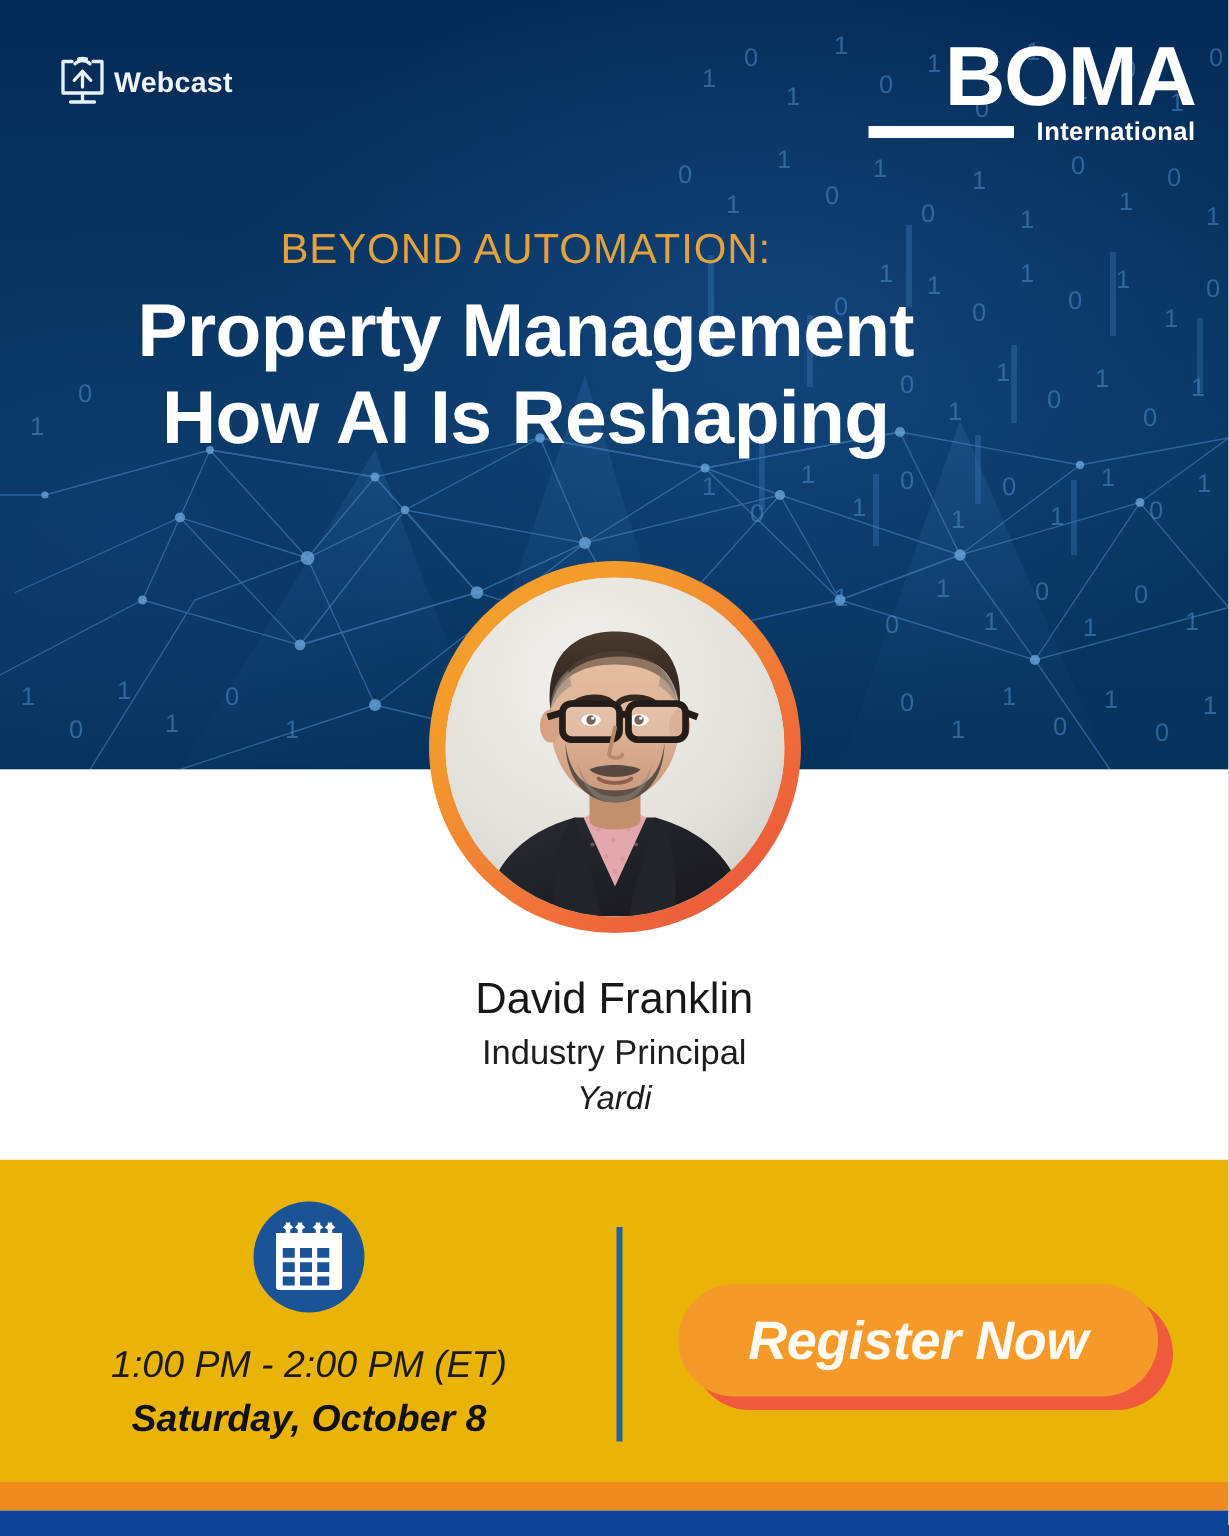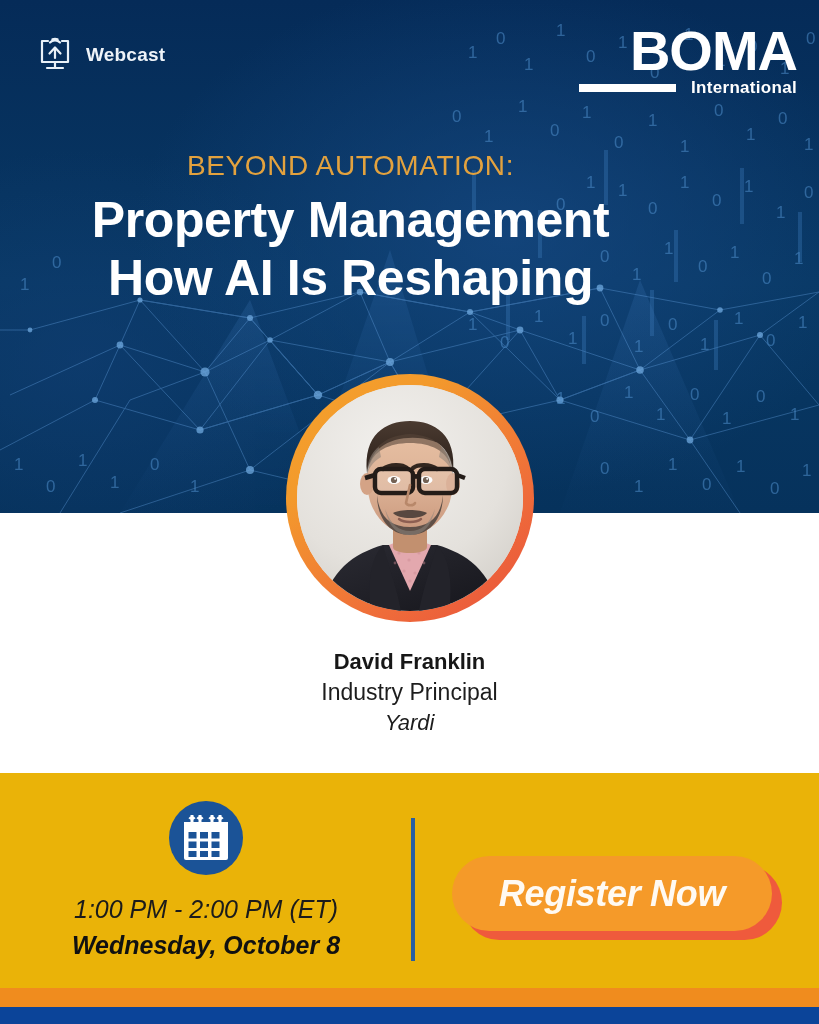--- a/index.html
+++ b/index.html
@@ -42,21 +42,20 @@
     width: 819px;
     height: 513px;
   }
 
   
   .webcast-badge {
     position: absolute;
     left: 34px; top: 32px;
     display: flex;
     align-items: center;
-    gap: 10px;
     z-index: 6;
   }
   .webcast-label {
     color: #eef3f8;
     font-size: 19px;
     font-weight: bold;
     letter-spacing: 0.2px;
   }
 
   
@@ -153,22 +152,22 @@
     z-index: 4;
   }
   .speaker-text {
     position: absolute;
     left: 0; top: 135px;
     width: 819px;
     text-align: center;
   }
   .speaker-name {
     color: #171717;
-    font-size: 22px;
-    font-weight: bold;
+    font-size: 29px;
+    font-weight: normal;
     line-height: 1.3;
   }
   .speaker-role {
     color: #1d1d1d;
     font-size: 23px;
     font-weight: normal;
     line-height: 1.35;
   }
   .speaker-company {
     color: #1d1d1d;
@@ -602,21 +601,21 @@
               <rect x="33" y="42.5" width="8" height="6.5"></rect>
               <rect x="44.5" y="42.5" width="8" height="6.5"></rect>
               <rect x="21.5" y="52" width="8" height="6"></rect>
               <rect x="33" y="52" width="8" height="6"></rect>
               <rect x="44.5" y="52" width="8" height="6"></rect>
             </g>
           </svg>
         </span>
       </div>
       <div class="time-text">1:00 PM - 2:00 PM (ET)</div>
-      <div class="date-text">Wednesday, October 8</div>
+      <div class="date-text">Saturday, October 8</div>
     </div>
 
     <div class="divider"></div>
   </div>
 
   <div class="cta-wrap">
     <div class="cta-shadow"></div>
     <button class="cta-button">Register Now</button>
   </div>
 

